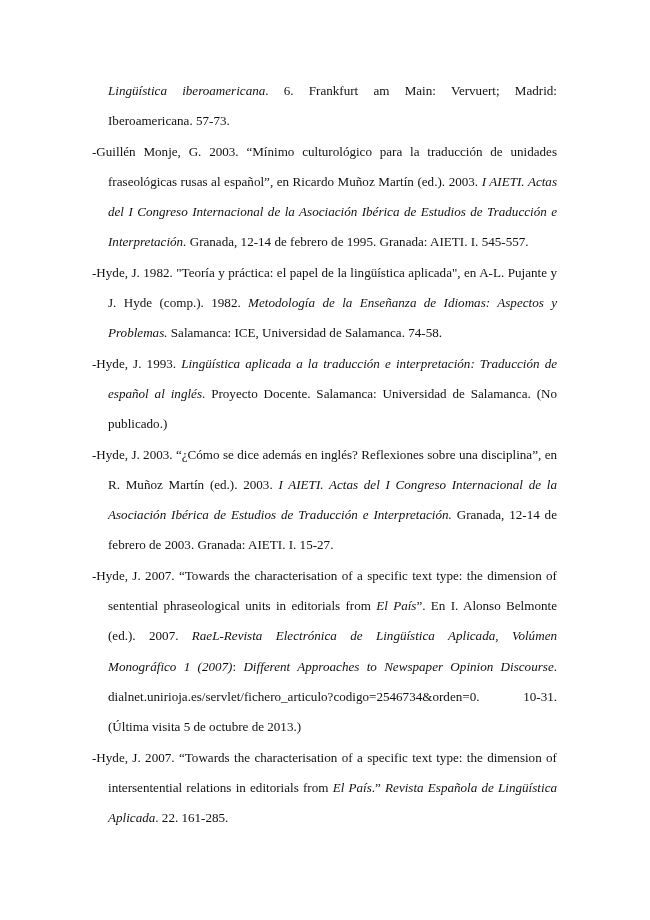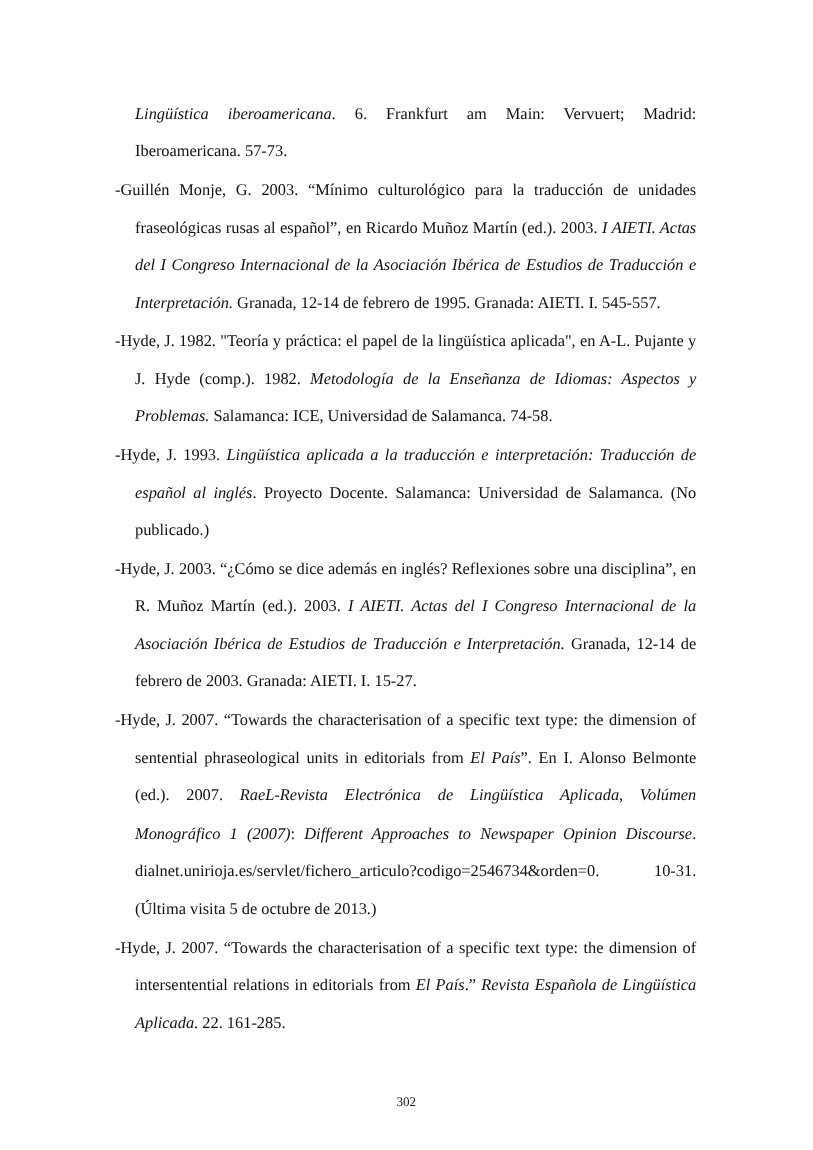--- a/index.html
+++ b/index.html
@@ -26,14 +26,13 @@
 <div class="page">
   <div class="refs">
     <p class="ref cont"><span class="it">Lingüística iberoamericana</span><span>. 6. Frankfurt am Main: Vervuert; Madrid: Iberoamericana. 57-73.</span></p>
     <p class="ref"><span>-Guillén Monje, G. 2003. “Mínimo culturológico para la traducción de unidades fraseológicas rusas al español”, en Ricardo Muñoz Martín (ed.). 2003. </span><span class="it">I AIETI. Actas del I Congreso Internacional de la Asociación Ibérica de Estudios de Traducción e Interpretación.</span><span> Granada, 12-14 de febrero de 1995. Granada: AIETI. I. 545-557.</span></p>
     <p class="ref"><span>-Hyde, J. 1982. "Teoría y práctica: el papel de la lingüística aplicada", en A-L. Pujante y J. Hyde (comp.). 1982. </span><span class="it">Metodología de la Enseñanza de Idiomas: Aspectos y Problemas.</span><span> Salamanca: ICE, Universidad de Salamanca. 74-58.</span></p>
     <p class="ref"><span>-Hyde, J. 1993. </span><span class="it">Lingüística aplicada a la traducción e interpretación: Traducción de español al inglés</span><span>. Proyecto Docente. Salamanca: Universidad de Salamanca. (No publicado.)</span></p>
     <p class="ref"><span>-Hyde, J. 2003. “¿Cómo se dice además en inglés? Reflexiones sobre una disciplina”, en R. Muñoz Martín (ed.). 2003. </span><span class="it">I AIETI. Actas del I Congreso Internacional de la Asociación Ibérica de Estudios de Traducción e Interpretación.</span><span> Granada, 12-14 de febrero de 2003. Granada: AIETI. I. 15-27.</span></p>
     <p class="ref"><span>-Hyde, J. 2007. “Towards the characterisation of a specific text type: the dimension of sentential phraseological units in editorials from </span><span class="it">El País</span><span>”. En I. Alonso Belmonte (ed.). 2007. </span><span class="it">RaeL-Revista Electrónica de Lingüística Aplicada, Volúmen Monográfico 1 (2007)</span><span>: </span><span class="it">Different Approaches to Newspaper Opinion Discourse</span><span>. dialnet.unirioja.es/servlet/fichero_articulo?codigo=2546734&amp;orden=0.          10-31. (Última visita 5 de octubre de 2013.)</span></p>
     <p class="ref"><span>-Hyde, J. 2007. “Towards the characterisation of a specific text type: the dimension of intersentential relations in editorials from </span><span class="it">El País</span><span>.” </span><span class="it">Revista Española de Lingüística Aplicada</span><span>. 22. 161-285.</span></p>
   </div>
-  <div class="pagenum">302</div>
 </div>
 
 </body></html>

